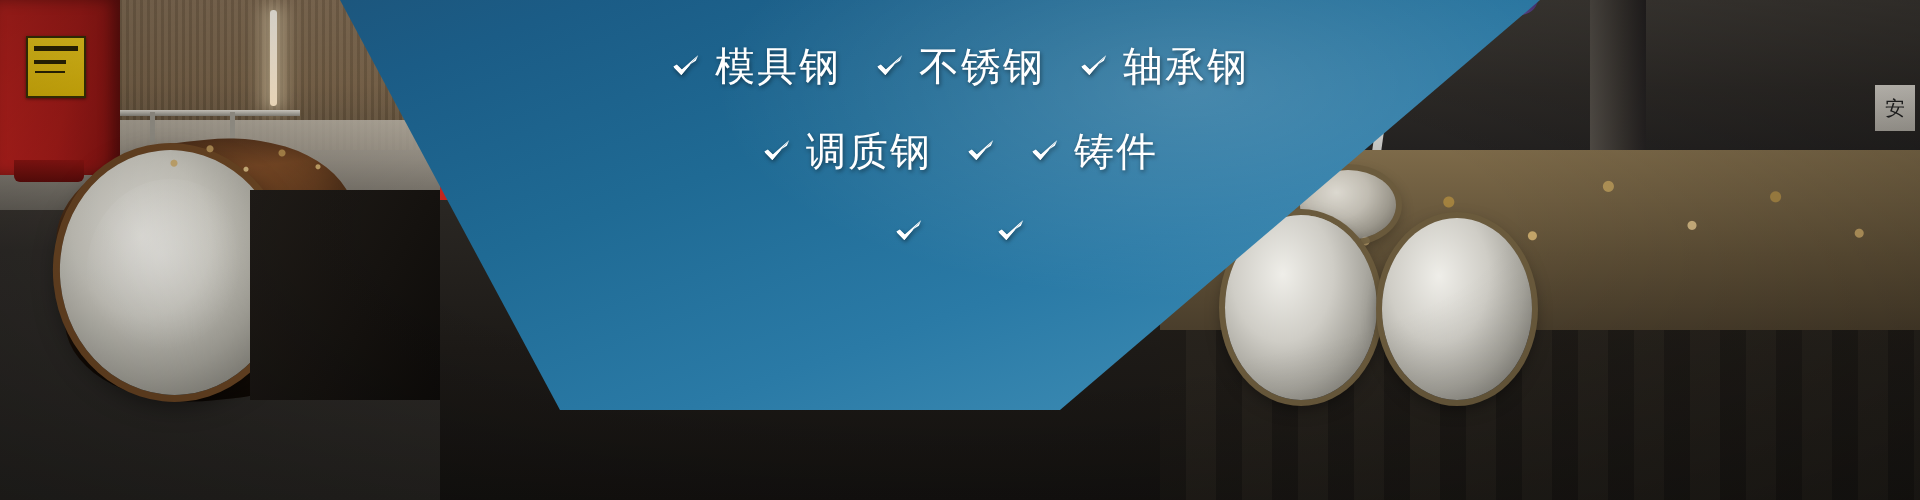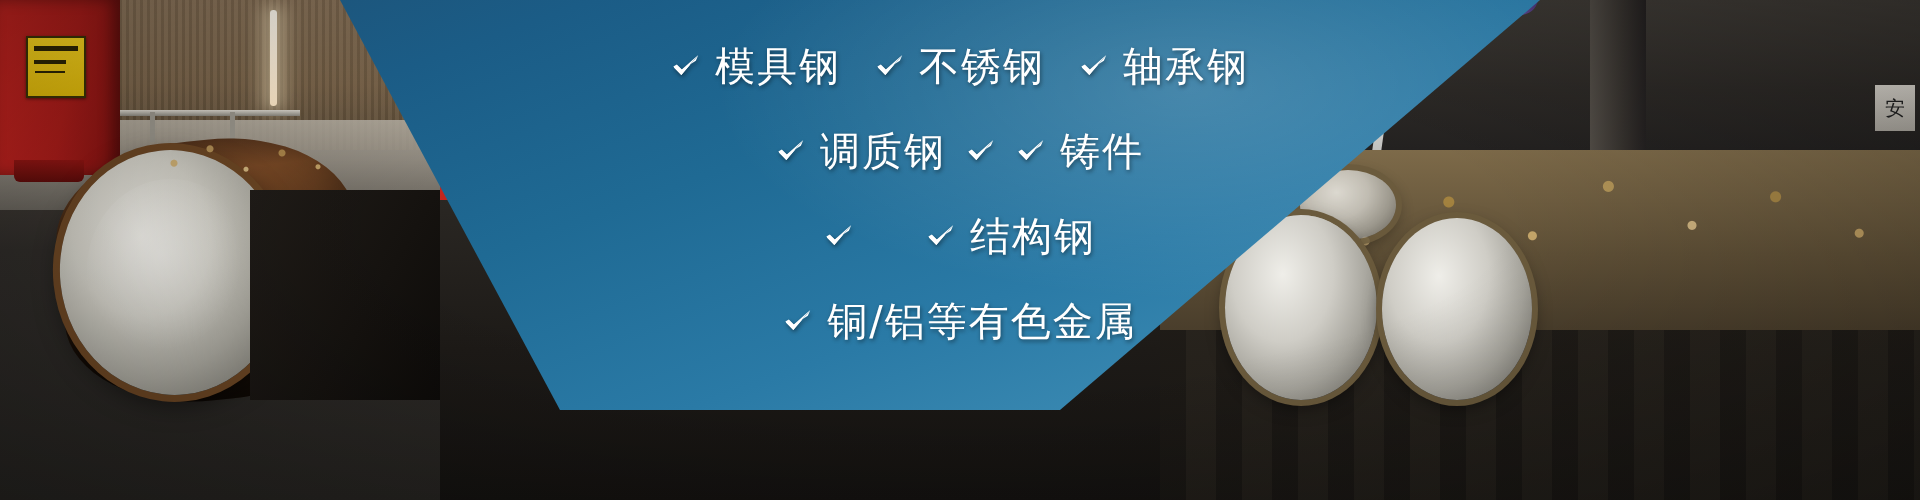--- a/index.html
+++ b/index.html
@@ -255,21 +255,21 @@
     width: 1756px; height: 500px;
   }
   .feature-row {
     position: absolute;
     width: 1920px;
     display: flex;
     justify-content: center;
     align-items: center;
   }
   .row-1 { top: 46px;  gap: 34px; }
-  .row-2 { top: 131px; gap: 20px; }
+  .row-2 { top: 131px; gap: 34px; }
   .row-3 { top: 216px; gap: 72px; }
   .row-4 { top: 301px; gap: 34px; }
 
   .feature-item {
     display: flex;
     align-items: center;
     gap: 14px;
     white-space: nowrap;
   }
   .check-icon {
@@ -416,30 +416,18 @@
             </svg>
         </span>
       </div>
       <div class="feature-item">
         <span class="check-icon">
           <svg viewBox="0 0 32 32" aria-hidden="true">
               <path d="M3 17.5 L11 25.5 L29 4.5 L26.5 10.5 L11.5 20 L6 15 Z" fill="currentColor"></path>
               <path d="M2.5 16.5 L11 25.5 L29 4.2 L11.5 19.6 L6.2 14.4 Z" fill="currentColor"></path>
             </svg>
         </span>
-        <span class="feature-label">结构钢</span>
       </div>
     </div>
 
-    <div class="feature-row row-4">
-      <div class="feature-item">
-        <span class="check-icon">
-          <svg viewBox="0 0 32 32" aria-hidden="true">
-              <path d="M3 17.5 L11 25.5 L29 4.5 L26.5 10.5 L11.5 20 L6 15 Z" fill="currentColor"></path>
-              <path d="M2.5 16.5 L11 25.5 L29 4.2 L11.5 19.6 L6.2 14.4 Z" fill="currentColor"></path>
-            </svg>
-        </span>
-        <span class="feature-label">铜/铝等有色金属</span>
-      </div>
-    </div>
 
   </div>
 </div>
 
 </body></html>

